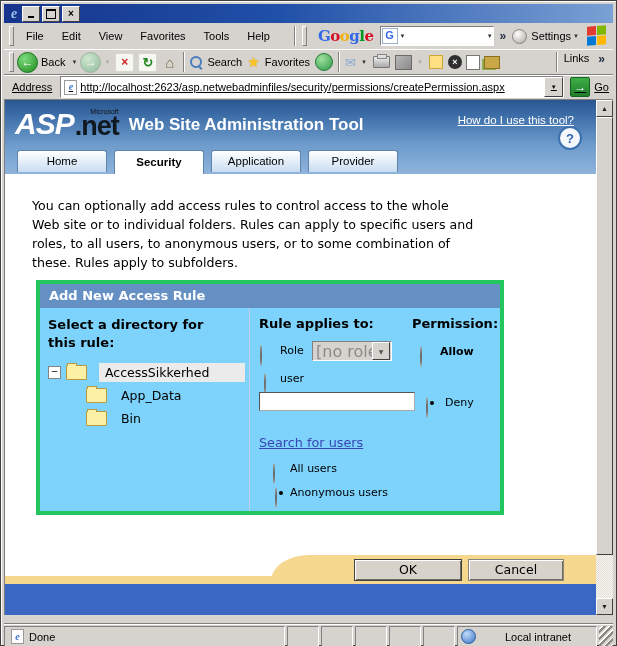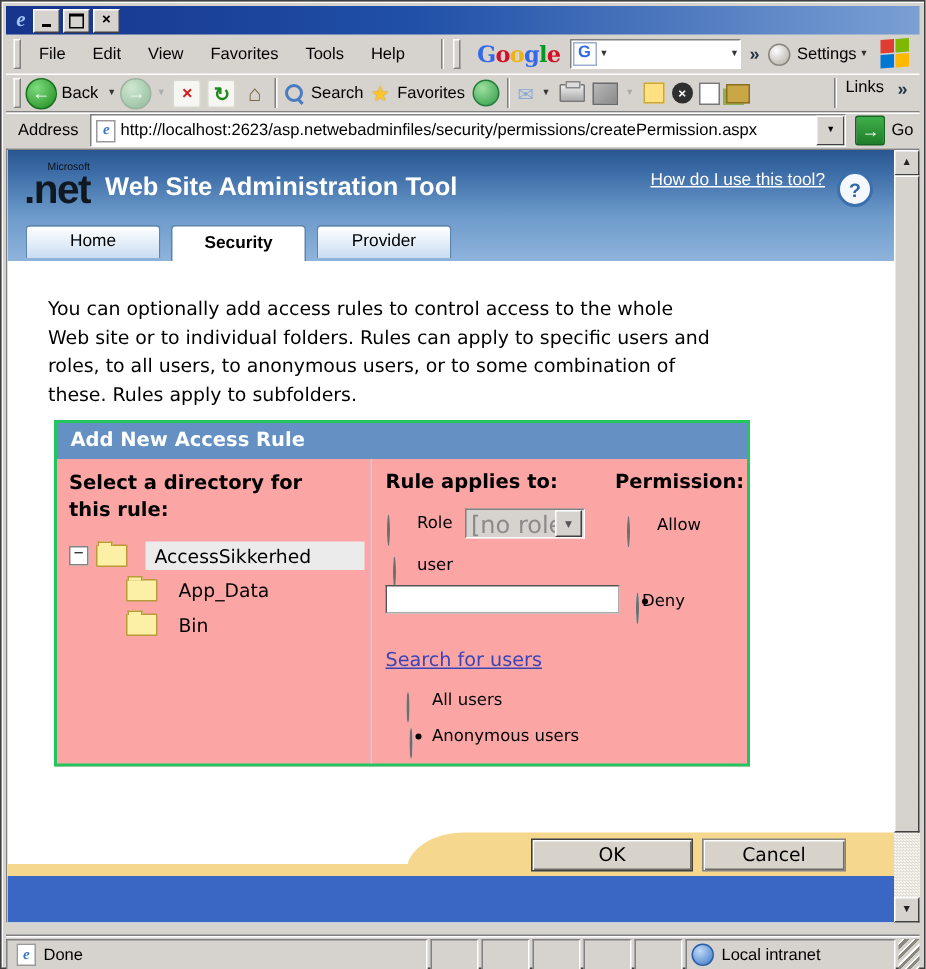--- a/index.html
+++ b/index.html
@@ -52,49 +52,49 @@
   .mail{color:#89A9D2;font-size:13px;margin:0 2px;}
   .printer{width:15px;height:10px;background:linear-gradient(#EEE,#AAA);border:1px solid #777;border-radius:1px;position:relative;margin:0 3px;}
   .printer::before{content:"";position:absolute;left:3px;top:-3px;width:8px;height:3px;background:#DDD;border:1px solid #888;}
   .pagebox{width:15px;height:13px;background:linear-gradient(135deg,#B8B8B8,#8A8A8A);border:1px solid #6A6A6A;margin:0 2px;}
   .note{width:12px;height:12px;background:#FFE184;border:1px solid #C8A838;margin:0 3px;}
   .msn{width:14px;height:14px;border-radius:50%;background:#2F2F2F;color:#fff;font-size:9px;font-weight:bold;display:grid;place-items:center;margin:0 2px;}
   .boxicon{width:12px;height:13px;background:#fff;border:1px solid #777;display:grid;place-items:center;font-size:8px;margin:0 2px;}
   .books{width:14px;height:11px;background:#C9A646;border:1px solid #8A6F1E;box-shadow:-3px 2px 0 -1px #8FAE52;margin:0 4px 0 2px;}
   .links-wrap{margin-left:auto;display:flex;align-items:flex-start;}
   
-  .addressbar{position:absolute;top:74px;left:3px;right:3px;height:24px;display:flex;align-items:center;padding:0 4px;font-size:11px;}
+  .addressbar{position:absolute;top:74px;left:3px;right:3px;height:24px;display:flex;align-items:center;padding:0 4px;font-size:11px;text-decoration:underline;}
   .addr-label{margin:0 8px 0 4px;color:#000;}
   .addr-field{flex:1;height:20px;background:#fff;border:1px solid;border-color:#808080 #fff #fff #808080;display:flex;align-items:center;overflow:hidden;}
   .page-ico{width:11px;height:13px;background:#fff;border:1px solid #9A9A9A;margin:0 3px;display:grid;place-items:center;}
   .page-ico span{font-family:"Liberation Serif",serif;font-style:italic;font-weight:bold;color:#3A76C8;font-size:10px;line-height:10px;}
   .addr-url{flex:1;font-size:11px;white-space:nowrap;overflow:hidden;}
   .addr-dd{width:17px;height:18px;background:#D6D3CE;border:1px solid;border-color:#fff #404040 #404040 #fff;display:grid;place-items:center;font-size:6px;}
   .go-wrap{display:flex;align-items:center;margin-left:6px;}
   .go-ico{width:18px;height:18px;background:linear-gradient(#3FAE49,#1E7E2A);border:1px solid #176422;border-radius:2px;color:#fff;font-weight:bold;font-size:12px;display:grid;place-items:center;margin-right:4px;}
   
   .content{position:absolute;top:98px;left:3px;right:3px;height:515px;background:#fff;border-left:1px solid #808080;border-top:1px solid #808080;}
   .page{position:absolute;top:0;left:0;right:17px;bottom:0;overflow:hidden;background:#fff;}
   
   .site-header{position:relative;height:74px;background:linear-gradient(#2A5690 0%,#3A6AA5 18%,#6D9BCB 60%,#8FB4DC 100%);}
   .logo{position:absolute;left:10px;top:8px;display:flex;align-items:flex-end;}
   .logo-asp{color:#fff;font-weight:bold;font-size:30px;line-height:28px;letter-spacing:-1px;font-style:italic;}
   .logo-dotnet{display:inline-flex;flex-direction:column;align-items:flex-end;margin-left:1px;}
   .logo-ms{font-size:7px;color:#111;line-height:7px;margin-left:8px;}
   .logo-net{color:#101820;font-weight:bold;font-size:27px;line-height:23px;letter-spacing:-1px;}
   .site-title{color:#fff;font-weight:bold;font-size:17px;margin:0 0 3px 10px;white-space:nowrap;}
-  .help-wrap{position:absolute;right:14px;top:14px;display:flex;align-items:flex-start;}
+  .help-wrap{position:absolute;right:14px;top:14px;display:flex;align-items:flex-end;flex-direction:column;}
   .help-link{color:#fff;font-size:11.5px;text-decoration:underline;margin-right:8px;}
   .help-q{width:20px;height:20px;border-radius:50%;background:#F4F8FC;border:2px solid #3C6FAE;color:#2E64A8;font-weight:bold;font-size:13px;display:grid;place-items:center;}
   .tabstrip{position:absolute;left:12px;bottom:0;display:flex;gap:7px;margin-top:12px;}
   .tab{width:88px;height:21px;background:linear-gradient(#FFFFFF,#C9DDF2);border:1px solid #5E84AC;border-bottom:none;border-radius:3px 3px 0 0;text-align:center;font-size:11.5px;line-height:21px;color:#000;}
   .tab.active{background:#fff;font-weight:bold;height:23px;line-height:23px;}
   
   .intro{margin:22px 0 0 27px;width:446px;font-family:"DejaVu Sans",sans-serif;font-size:12.6px;line-height:19px;color:#000;}
-  .panel{margin:8px 0 0 31px;width:460px;border:2px solid #22c55e;background:#fca5a5;}
+  .panel{margin:8px 0 0 31px;width:460px;border:4px solid #22c55e;background:#7dd3fc;}
   .panel-header{height:24px;background:#6590C3;color:#fff;font-family:"DejaVu Sans",sans-serif;font-weight:bold;font-size:13px;line-height:24px;padding-left:9px;}
   .panel-body{display:flex;min-height:203px;font-family:"DejaVu Sans",sans-serif;}
   .col-left{width:210px;border-right:1px solid #C3CFE0;padding:8px 4px 8px 8px;box-sizing:border-box;}
   .col-heading{font-weight:bold;font-size:13px;line-height:18px;color:#000;}
   .dir-heading{width:185px;}
   .tree{margin-top:9px;font-size:12.5px;}
   .tree-row{display:flex;align-items:center;height:23px;}
   .tree-row.child{margin-left:38px;}
   .expander{width:11px;height:11px;border:1px solid #848484;background:#fff;font-size:9px;line-height:9px;text-align:center;color:#000;margin-right:5px;flex:none;}
   .folder{width:19px;height:13px;background:#FCEFA6;border:1px solid #B89A3A;border-radius:1px;position:relative;margin-right:12px;flex:none;}
@@ -124,21 +124,21 @@
   .scrollv{position:absolute;top:0;right:0;bottom:0;width:17px;background:#ECEBE4;background-image:repeating-conic-gradient(#F6F5F0 0% 25%,#E2E0D6 0% 50%);background-size:2px 2px;}
   .sb-btn{position:absolute;left:0;width:17px;height:17px;background:#D6D3CE;border:1px solid;border-color:#fff #404040 #404040 #fff;display:grid;place-items:center;font-size:7px;color:#222;box-sizing:border-box;}
   .sb-up{top:0;}
   .sb-down{bottom:0;}
   .sb-thumb{position:absolute;left:0;top:17px;width:17px;height:438px;background:#D6D3CE;border:1px solid;border-color:#fff #404040 #404040 #fff;box-sizing:border-box;}
   
   .statusbar{position:absolute;left:3px;right:3px;top:622px;height:21px;display:flex;align-items:stretch;gap:2px;padding-top:2px;border-top:1px solid #808080;box-shadow:0 1px 0 #fff inset;font-size:11px;}
   .cell{border:1px solid;border-color:#808080 #fff #fff #808080;display:flex;align-items:center;padding:0 3px;background:#D6D3CE;}
   .cell-main{flex:1;}
   .cell-sm{width:24px;}
-  .cell-zone{width:132px;}
+  .cell-zone{width:132px;gap:24px;}
   .globe{width:13px;height:13px;border-radius:50%;background:radial-gradient(circle at 35% 30%,#BFDCF6,#3E74C8);border:1px solid #2A5CA8;margin-right:5px;flex:none;}
   .sb-grip{width:14px;background:repeating-linear-gradient(135deg,#D6D3CE 0 2px,#fff 2px 3px,#8C8880 3px 5px);}
   .status-ico{margin-right:5px;}
 </style>
 </head>
 <body>
 
 <div class="window">
 
   <div class="titlebar">
@@ -232,33 +232,35 @@
       <span class="go-ico">→</span>
       <span>Go</span>
     </span>
   </div>
 
   <div class="content">
     <div class="page">
 
       <div class="site-header">
         <div class="logo">
+          <span class="logo-asp">ASP</span>
           <span class="logo-dotnet">
             <span class="logo-ms">Microsoft</span>
             <span class="logo-net">.net</span>
           </span>
           <span class="site-title">Web Site Administration Tool</span>
         </div>
         <div class="help-wrap">
           <a class="help-link" href="#">How do I use this tool?</a>
           <span class="help-q">?</span>
         </div>
         <div class="tabstrip">
           <div class="tab">Home</div>
           <div class="tab active">Security</div>
+          <div class="tab">Application</div>
           <div class="tab">Provider</div>
         </div>
       </div>
 
       <div class="intro">You can optionally add access rules to control access to the whole Web site or to individual folders. Rules can apply to specific users and roles, to all users, to anonymous users, or to some combination of these. Rules apply to subfolders.</div>
 
       <div class="panel">
         <div class="panel-header">Add New Access Rule</div>
         <div class="panel-body">
           <div class="col-left">
@@ -284,29 +286,29 @@
             <span class="rc-abs rc-heading" style="left:162px;top:8px;">Permission:</span>
 
             <span class="rc-abs radio disabled" style="left:10px;top:38px;"></span>
             <span class="rc-abs rlabel" style="left:30px;top:36px;">Role</span>
             <span class="rc-abs combo" style="left:62px;top:33px;">
               <span class="combo-text">[no roles]</span>
               <span class="combo-btn">▼</span>
             </span>
 
             <span class="rc-abs radio" style="left:168px;top:39px;"></span>
-            <span class="rc-abs rlabel" style="left:190px;top:37px;">Allow</span>
+            <span class="rc-abs rlabel" style="left:190px;top:37px;font-weight:bold;">Allow</span>
 
             <span class="rc-abs radio" style="left:10px;top:66px;"></span>
             <span class="rc-abs rlabel" style="left:30px;top:64px;">user</span>
 
             <input class="user-input" value="" style="">
 
             <span class="rc-abs radio checked" style="left:170px;top:90px;"></span>
-            <span class="rc-abs rlabel" style="left:180px;top:88px;">Deny</span>
+            <span class="rc-abs rlabel" style="left:195px;top:88px;">Deny</span>
 
             <a class="rc-abs search-link" style="left:9px;top:127px;" href="#">Search for users</a>
 
             <span class="rc-abs radio" style="left:15px;top:156px;"></span>
             <span class="rc-abs rlabel" style="left:40px;top:154px;">All users</span>
 
             <span class="rc-abs radio checked" style="left:15px;top:180px;"></span>
             <span class="rc-abs rlabel" style="left:40px;top:178px;">Anonymous users</span>
           </div>
         </div>

